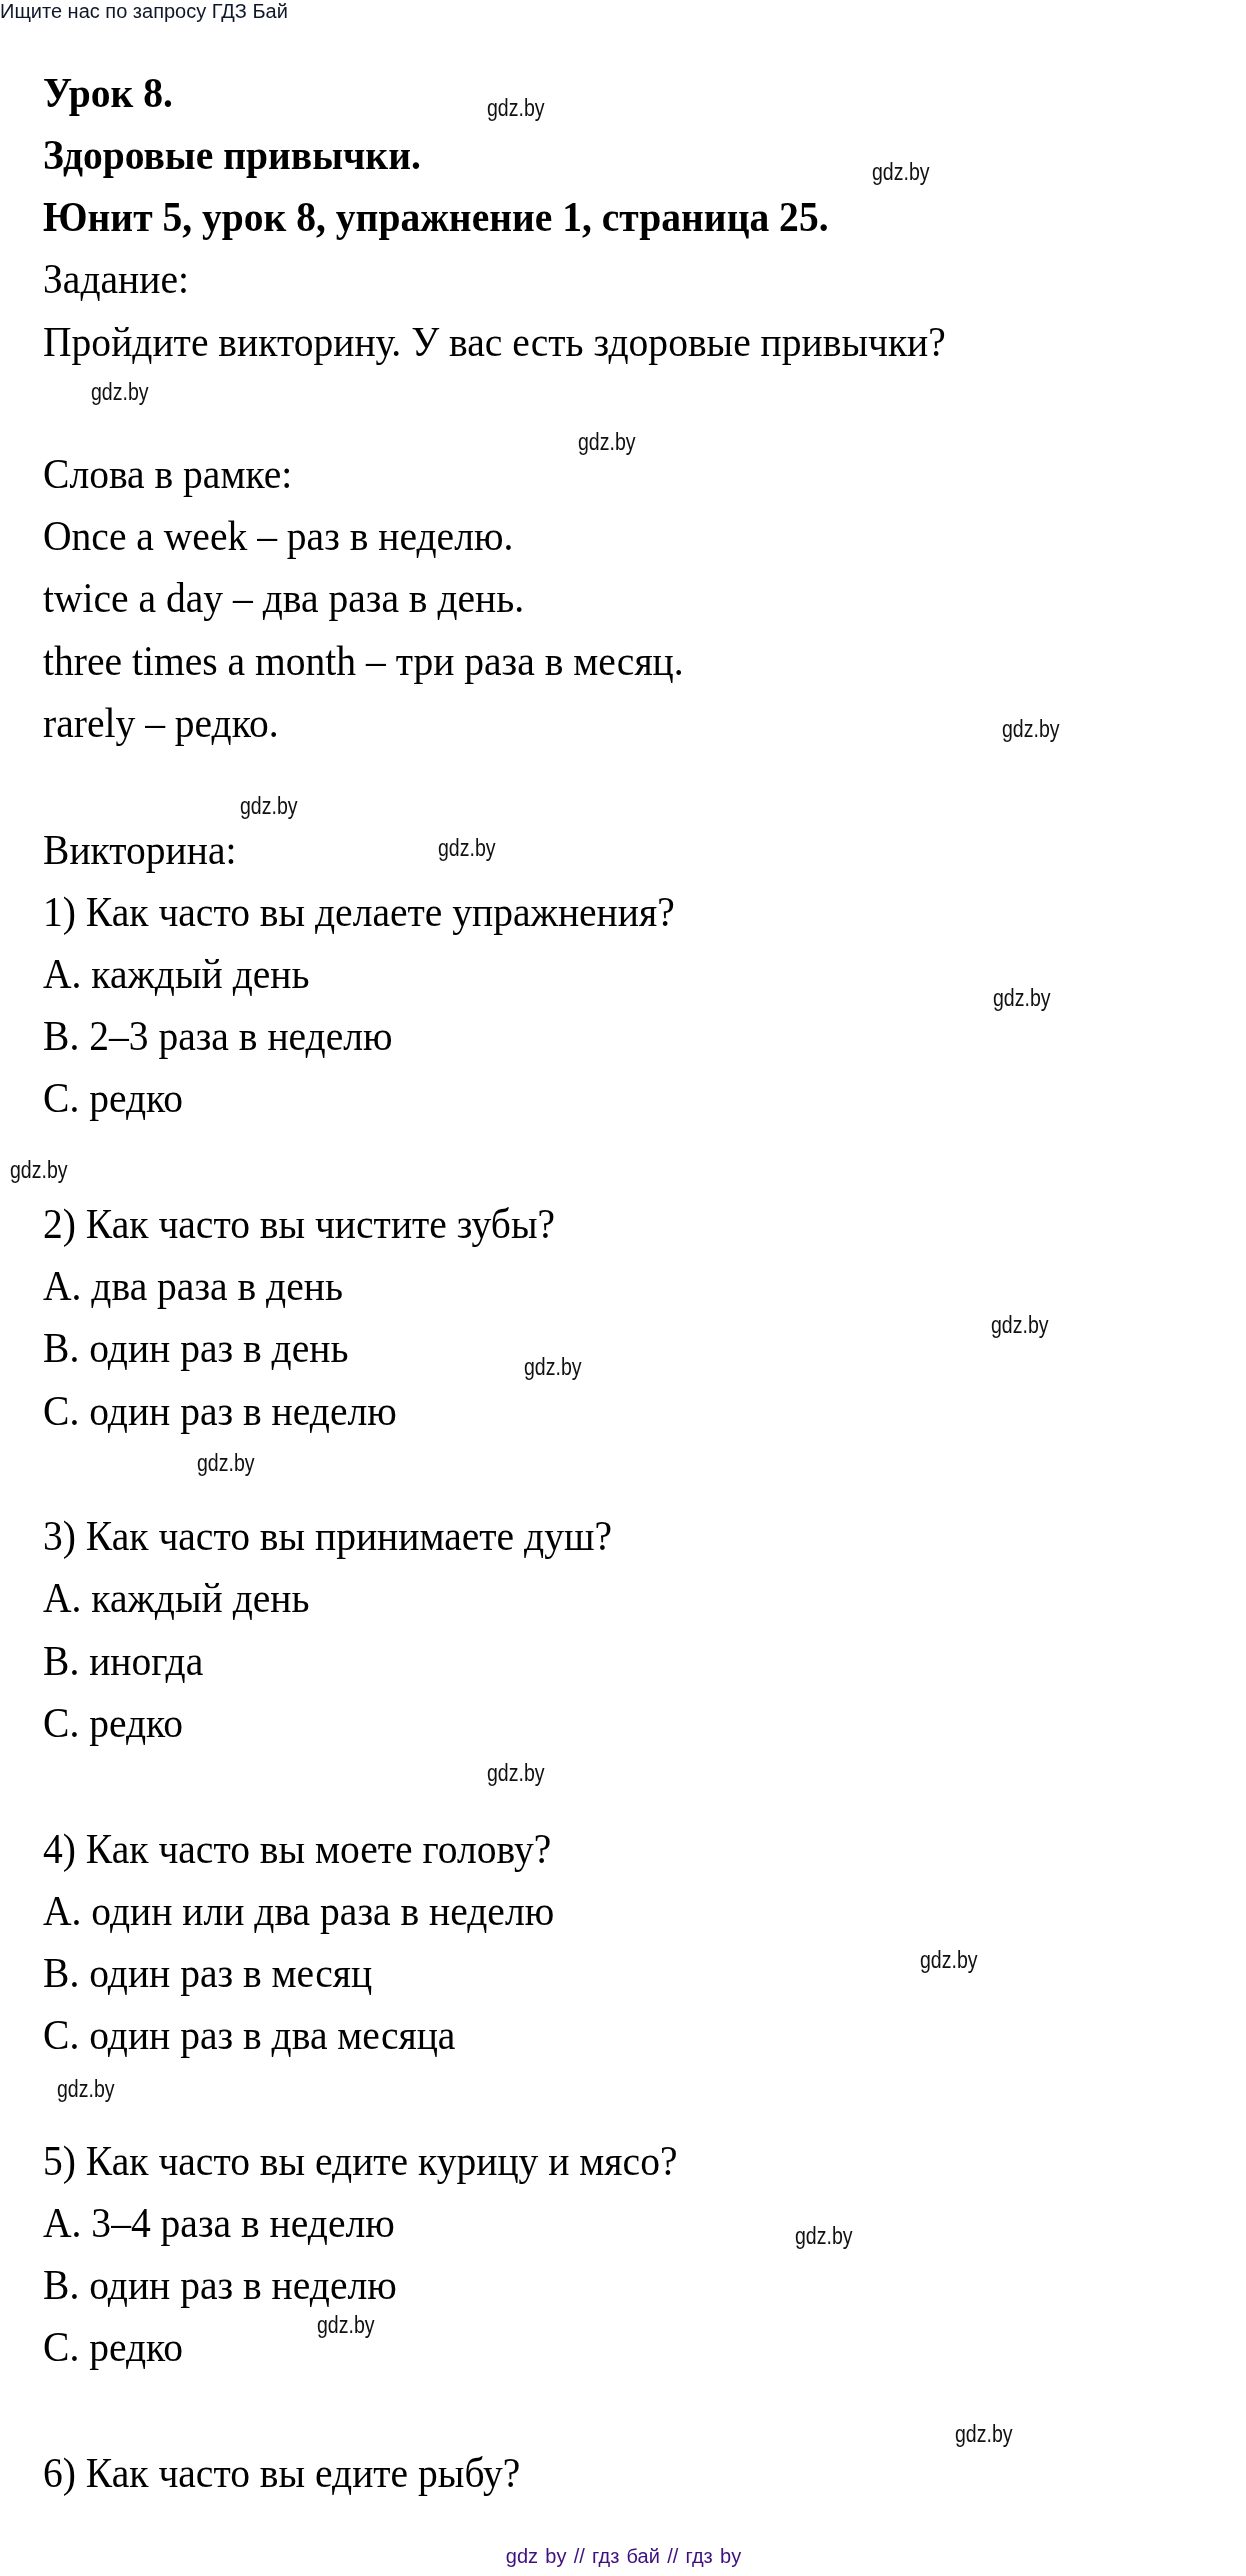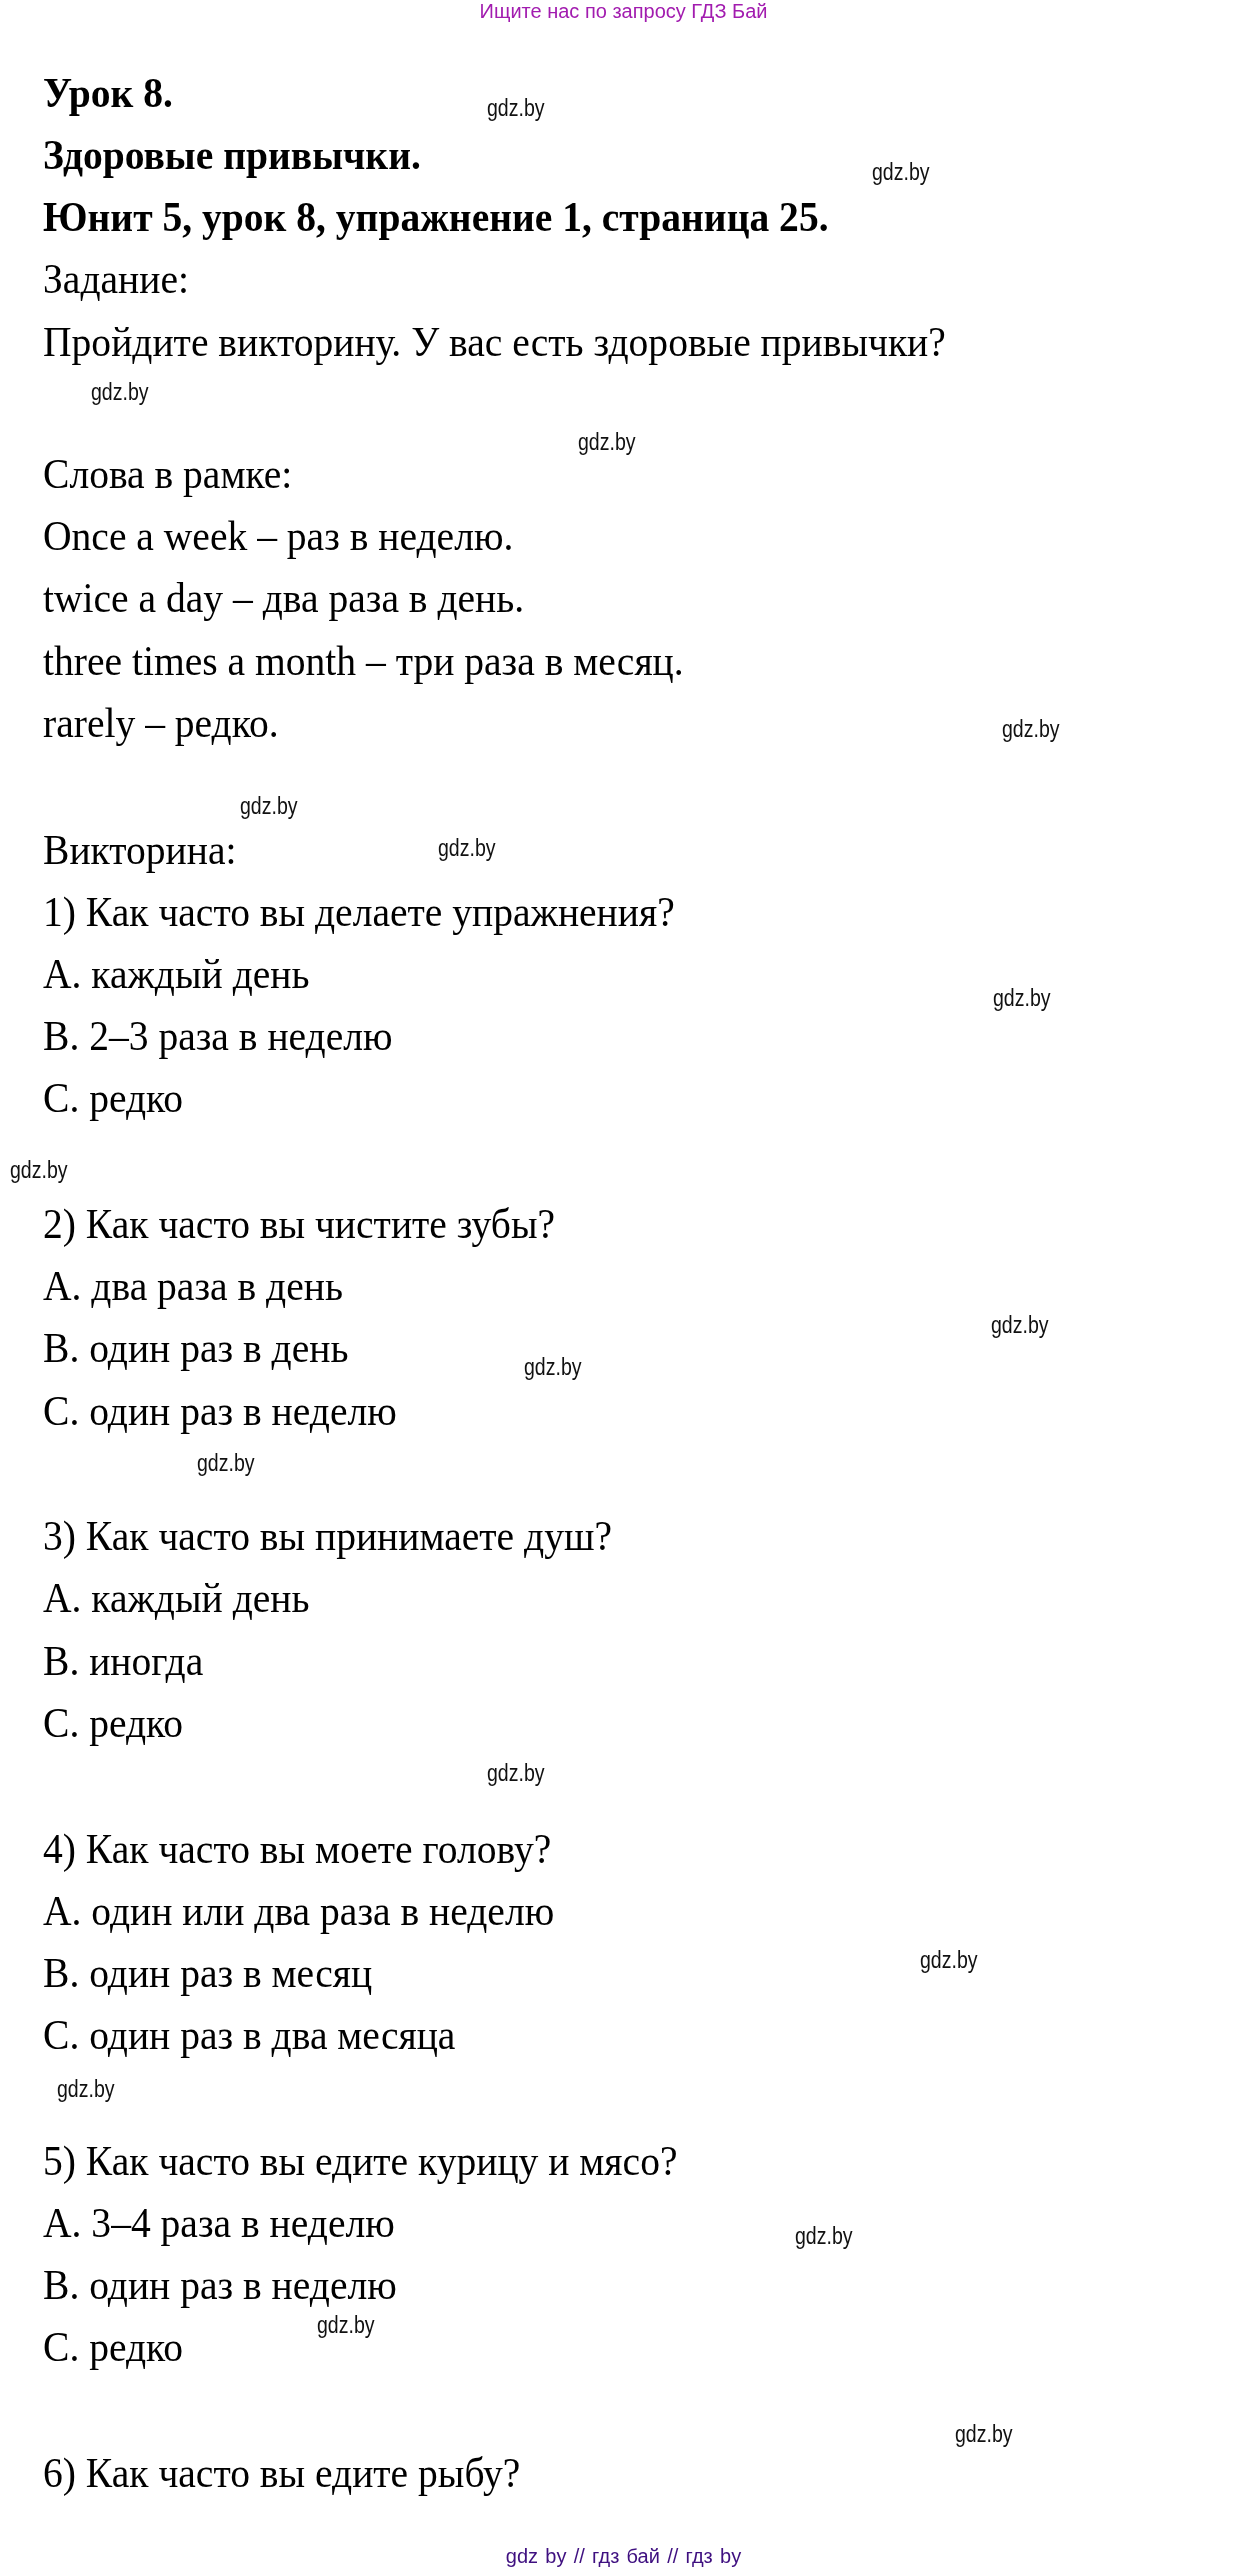--- a/index.html
+++ b/index.html
@@ -1,19 +1,19 @@
 <!DOCTYPE html>
 <html style="font-size:14px"><head>
 <meta charset="utf-8">
 <style>
   html, body { margin: 0; padding: 0; background: #ffffff; }
   body { width: 1247px; height: 2576px; position: relative; overflow: hidden;
          font-family: "Liberation Serif", serif; color: #000; }
-  .top-banner { position: absolute; top: 0; left: 0; width: 1247px; text-align: center;
-                font-family: "Liberation Sans", sans-serif; font-size: 20px; color: #a21caf;
+  .top-banner { position: absolute; top: 0; left: 0; width: 1247px; 
+                font-family: "Liberation Sans", sans-serif; font-size: 20px; color: #0f172a;
                 line-height: 22.4px; }
   .bottom-banner { position: absolute; top: 2545px; left: 0; width: 1247px; text-align: center;
                    font-family: "Liberation Sans", sans-serif; font-size: 20px; color: #3f1080;
                    line-height: 22.4px; word-spacing: 1.7px; }
   .line { position: absolute; left: 43px; white-space: nowrap; font-size: 43px; line-height: 52px;
           transform: scaleX(0.92); transform-origin: left center; }
   .bold { font-weight: bold; }
   .wm { position: absolute; font-family: "Liberation Sans", sans-serif; font-size: 23px; color: #111;
         white-space: nowrap; transform: scaleX(0.85); transform-origin: left center; }
 </style>

